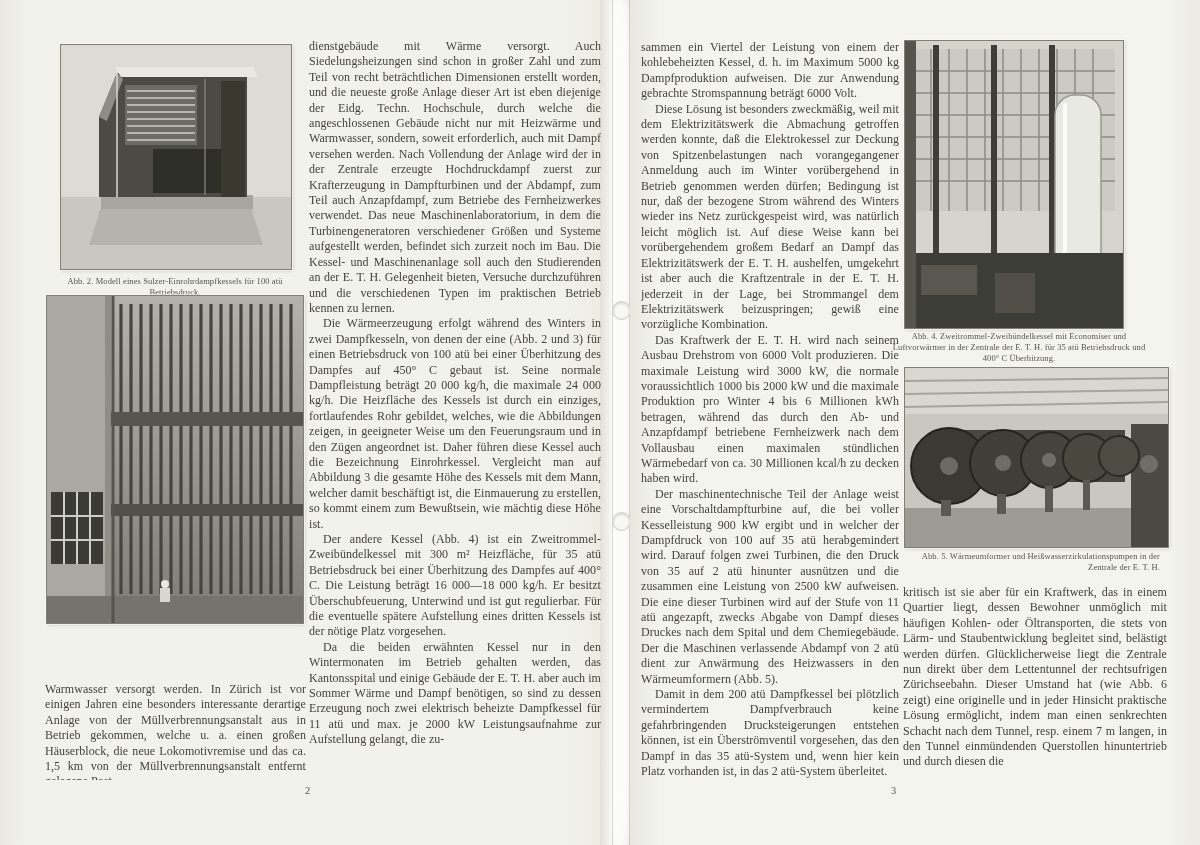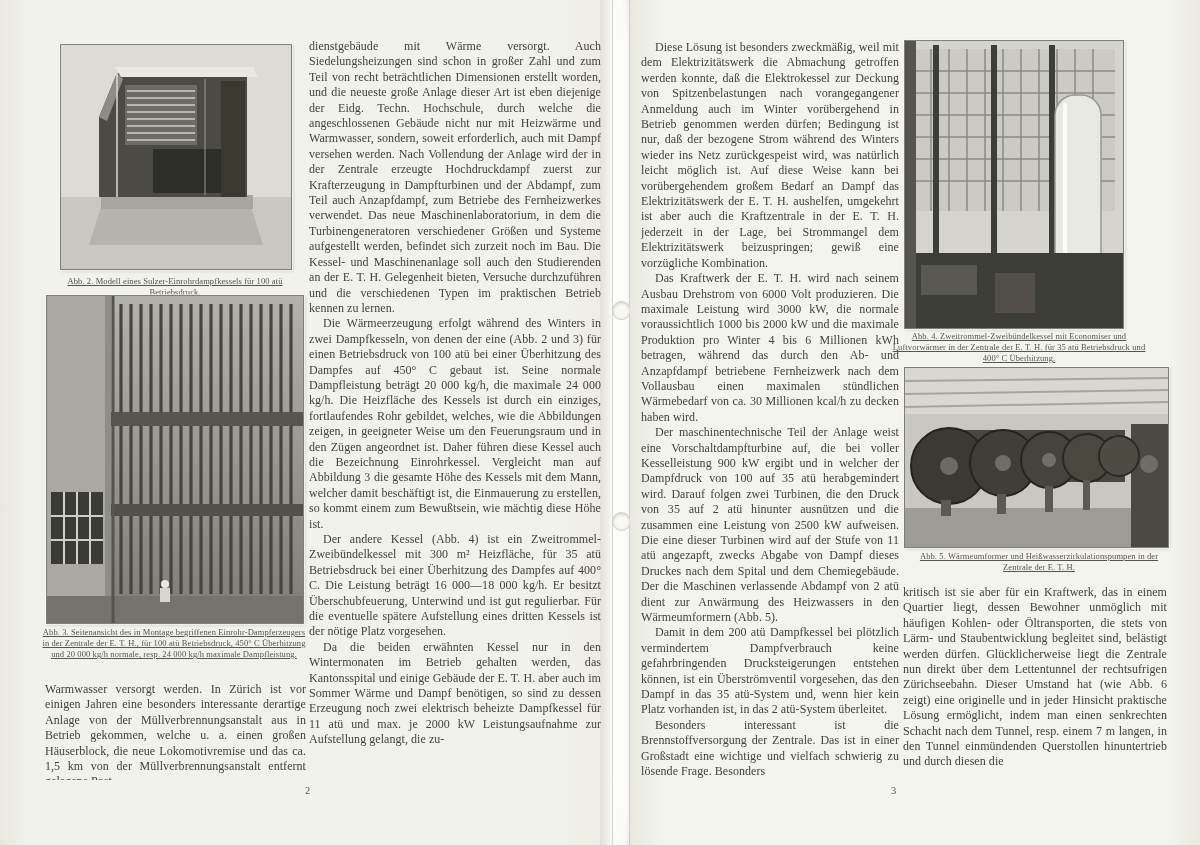--- a/index.html
+++ b/index.html
@@ -32,21 +32,21 @@
   .photo{
     position:absolute;
     border:1px solid #807e75;
     box-shadow:0 0 0 1px rgba(255,255,255,.6), 1px 1px 3px rgba(90,85,70,.25);
     background:#d5d5ce;
   }
   .photo svg{display:block;}
   .caption{
     position:absolute;
     font-size:8.5px;line-height:11px;text-align:center;
-    color:#57554c;letter-spacing:.1px;text-decoration:underline;
+    color:#57554c;letter-spacing:.1px;
   }
   .bodycol{
     position:absolute;
     font-size:12px;line-height:15.4px;
     text-align:justify;color:#444239;
     overflow:hidden;letter-spacing:.05px;
   }
   .bodycol p{margin:0;padding:0;}
   .bodycol p.ind{text-indent:14px;}
   .pagenum{
@@ -129,21 +129,20 @@
           <line x1="43" y1="196" x2="43" y2="268"></line>
           <line x1="4" y1="220" x2="56" y2="220"></line>
             <line x1="4" y1="244" x2="56" y2="244"></line>
         </g>
         <rect y="300" width="256" height="27" fill="#74746d"></rect>
         <circle cx="118" cy="288" r="4" fill="#e9e9e2"></circle>
         <rect x="113" y="292" width="10" height="14" fill="#d7d7cf"></rect>
         <line x1="66" y1="0" x2="66" y2="327" stroke="#55554f" stroke-width="3"></line>
       </svg>
     </div>
-    <div class="caption" style="left:42px;top:627px;width:264px;">Abb. 3. Seitenansicht des in Montage begriffenen Einrohr-Dampferzeugers in der Zentrale der E. T. H., für 100 atü Betriebsdruck, 450° C Überhitzung und 20 000 kg/h normale, resp. 24 000 kg/h maximale Dampfleistung.</div>
 
     <div class="bodycol" style="left:45px;top:682px;width:261px;height:98px;">
       <p>Warmwasser versorgt werden. In Zürich ist vor einigen Jahren eine besonders interessante derartige Anlage von der Müllverbrennungsanstalt aus in Betrieb gekommen, welche u. a. einen großen Häuserblock, die neue Lokomotivremise und das ca. 1,5 km von der Müllverbrennungsanstalt entfernt gelegene Post-</p>
     </div>
 
     <div class="bodycol" style="left:309px;top:39px;width:292px;height:741px;">
       <p>dienstgebäude mit Wärme versorgt. Auch Siedelungsheizungen sind schon in großer Zahl und zum Teil von recht beträchtlichen Dimensionen erstellt worden, und die neueste große Anlage dieser Art ist eben diejenige der Eidg. Techn. Hochschule, durch welche die angeschlossenen Gebäude nicht nur mit Heizwärme und Warmwasser, sondern, soweit erforderlich, auch mit Dampf versehen werden. Nach Vollendung der Anlage wird der in der Zentrale erzeugte Hochdruckdampf zuerst zur Krafterzeugung in Dampfturbinen und der Abdampf, zum Teil auch Anzapfdampf, zum Betriebe des Fernheizwerkes verwendet. Das neue Maschinenlaboratorium, in dem die Turbinengeneratoren verschiedener Größen und Systeme aufgestellt werden, befindet sich zurzeit noch im Bau. Die Kessel- und Maschinenanlage soll auch den Studierenden an der E. T. H. Gelegenheit bieten, Versuche durchzuführen und die verschiedenen Typen im praktischen Betrieb kennen zu lernen.</p>
       <p class="ind">Die Wärmeerzeugung erfolgt während des Winters in zwei Dampfkesseln, von denen der eine (Abb. 2 und 3) für einen Betriebsdruck von 100 atü bei einer Überhitzung des Dampfes auf 450° C gebaut ist. Seine normale Dampfleistung beträgt 20 000 kg/h, die maximale 24 000 kg/h. Die Heizfläche des Kessels ist durch ein einziges, fortlaufendes Rohr gebildet, welches, wie die Abbildungen zeigen, in geeigneter Weise um den Feuerungsraum und in den Zügen angeordnet ist. Daher führen diese Kessel auch die Bezeichnung Einrohrkessel. Vergleicht man auf Abbildung 3 die gesamte Höhe des Kessels mit dem Mann, welcher damit beschäftigt ist, die Einmauerung zu erstellen, so kommt einem zum Bewußtsein, wie mächtig diese Höhe ist.</p>
       <p class="ind">Der andere Kessel (Abb. 4) ist ein Zweitrommel-Zweibündelkessel mit 300 m² Heizfläche, für 35 atü Betriebsdruck bei einer Überhitzung des Dampfes auf 400° C. Die Leistung beträgt 16 000—18 000 kg/h. Er besitzt Überschubfeuerung, Unterwind und ist gut regulierbar. Für die eventuelle spätere Aufstellung eines dritten Kessels ist der nötige Platz vorgesehen.</p>
       <p class="ind">Da die beiden erwähnten Kessel nur in den Wintermonaten im Betrieb gehalten werden, das Kantonsspital und einige Gebäude der E. T. H. aber auch im Sommer Wärme und Dampf benötigen, so sind zu dessen Erzeugung noch zwei elektrisch beheizte Dampfkessel für 11 atü und max. je 2000 kW Leistungsaufnahme zur Aufstellung gelangt, die zu-</p>
@@ -154,20 +153,21 @@
 
   <div id="gutter"></div>
   <div class="edge-line" style="left:612px;"></div>
   <div class="edge-line" style="left:629px;"></div>
   <div class="punch-hole" style="left:612px;top:301px;"></div>
   <div class="punch-hole" style="left:612px;top:512px;"></div>
 
   <div class="page" id="page-right">
 
     <div class="bodycol" style="left:11px;top:40px;width:258px;height:740px;">
+      <p>sammen ein Viertel der Leistung von einem der kohlebeheizten Kessel, d. h. im Maximum 5000 kg Dampfproduktion aufweisen. Die zur Anwendung gebrachte Stromspannung beträgt 6000 Volt.</p>
       <p class="ind">Diese Lösung ist besonders zweckmäßig, weil mit dem Elektrizitätswerk die Abmachung getroffen werden konnte, daß die Elektrokessel zur Deckung von Spitzenbelastungen nach vorangegangener Anmeldung auch im Winter vorübergehend in Betrieb genommen werden dürfen; Bedingung ist nur, daß der bezogene Strom während des Winters wieder ins Netz zurückgespeist wird, was natürlich leicht möglich ist. Auf diese Weise kann bei vorübergehendem großem Bedarf an Dampf das Elektrizitätswerk der E. T. H. aushelfen, umgekehrt ist aber auch die Kraftzentrale in der E. T. H. jederzeit in der Lage, bei Strommangel dem Elektrizitätswerk beizuspringen; gewiß eine vorzügliche Kombination.</p>
       <p class="ind">Das Kraftwerk der E. T. H. wird nach seinem Ausbau Drehstrom von 6000 Volt produzieren. Die maximale Leistung wird 3000 kW, die normale voraussichtlich 1000 bis 2000 kW und die maximale Produktion pro Winter 4 bis 6 Millionen kWh betragen, während das durch den Ab- und Anzapfdampf betriebene Fernheizwerk nach dem Vollausbau einen maximalen stündlichen Wärmebedarf von ca. 30 Millionen kcal/h zu decken haben wird.</p>
       <p class="ind">Der maschinentechnische Teil der Anlage weist eine Vorschaltdampfturbine auf, die bei voller Kesselleistung 900 kW ergibt und in welcher der Dampfdruck von 100 auf 35 atü herabgemindert wird. Darauf folgen zwei Turbinen, die den Druck von 35 auf 2 atü hinunter ausnützen und die zusammen eine Leistung von 2500 kW aufweisen. Die eine dieser Turbinen wird auf der Stufe von 11 atü angezapft, zwecks Abgabe von Dampf dieses Druckes nach dem Spital und dem Chemiegebäude. Der die Maschinen verlassende Abdampf von 2 atü dient zur Anwärmung des Heizwassers in den Wärmeumformern (Abb. 5).</p>
       <p class="ind">Damit in dem 200 atü Dampfkessel bei plötzlich vermindertem Dampfverbrauch keine gefahrbringenden Drucksteigerungen entstehen können, ist ein Überströmventil vorgesehen, das den Dampf in das 35 atü-System und, wenn hier kein Platz vorhanden ist, in das 2 atü-System überleitet.</p>
       <p class="ind">Besonders interessant ist die Brennstoffversorgung der Zentrale. Das ist in einer Großstadt eine wichtige und vielfach schwierig zu lösende Frage. Besonders</p>
     </div>
 
     <div class="photo" style="left:274px;top:40px;width:218px;height:287px;">
       <svg width="218" height="287" viewBox="0 0 218 287">
         <rect width="218" height="287" fill="#d5d5ce"></rect>
@@ -227,21 +227,21 @@
         <circle cx="98" cy="95" r="8" fill="#6e6e65"></circle>
         <circle cx="144" cy="92" r="7" fill="#716e66"></circle>
         <g fill="#5a5a52">
           <rect x="36" y="132" width="10" height="16"></rect>
             <rect x="92" y="126" width="9" height="20"></rect>
           <rect x="140" y="118" width="8" height="26"></rect>
             <rect x="178" y="112" width="7" height="30"></rect>
         </g>
       </svg>
     </div>
-    <div class="caption" style="left:276px;top:551px;width:266px;">Abb. 5. Wärmeumformer und Heißwasserzirkulationspumpen in der Zentrale der E. T. H.</div>
+    <div class="caption" style="left:264px;top:551px;width:266px;text-align:right;">Abb. 5. Wärmeumformer und Heißwasserzirkulationspumpen in der Zentrale der E. T. H.</div>
 
     <div class="bodycol" style="left:273px;top:585px;width:264px;height:193px;">
       <p>kritisch ist sie aber für ein Kraftwerk, das in einem Quartier liegt, dessen Bewohner unmöglich mit häufigen Kohlen- oder Öltransporten, die stets von Lärm- und Staubentwicklung begleitet sind, belästigt werden dürfen. Glücklicherweise liegt die Zentrale nun direkt über dem Lettentunnel der rechtsufrigen Zürichseebahn. Dieser Umstand hat (wie Abb. 6 zeigt) eine originelle und in jeder Hinsicht praktische Lösung ermöglicht, indem man einen senkrechten Schacht nach dem Tunnel, resp. einem 7 m langen, in den Tunnel einmündenden Querstollen hinuntertrieb und durch diesen die</p>
     </div>
 
     <div class="pagenum" style="left:11px;top:785px;width:505px;">3</div>
   </div>
 
 </div>
 

